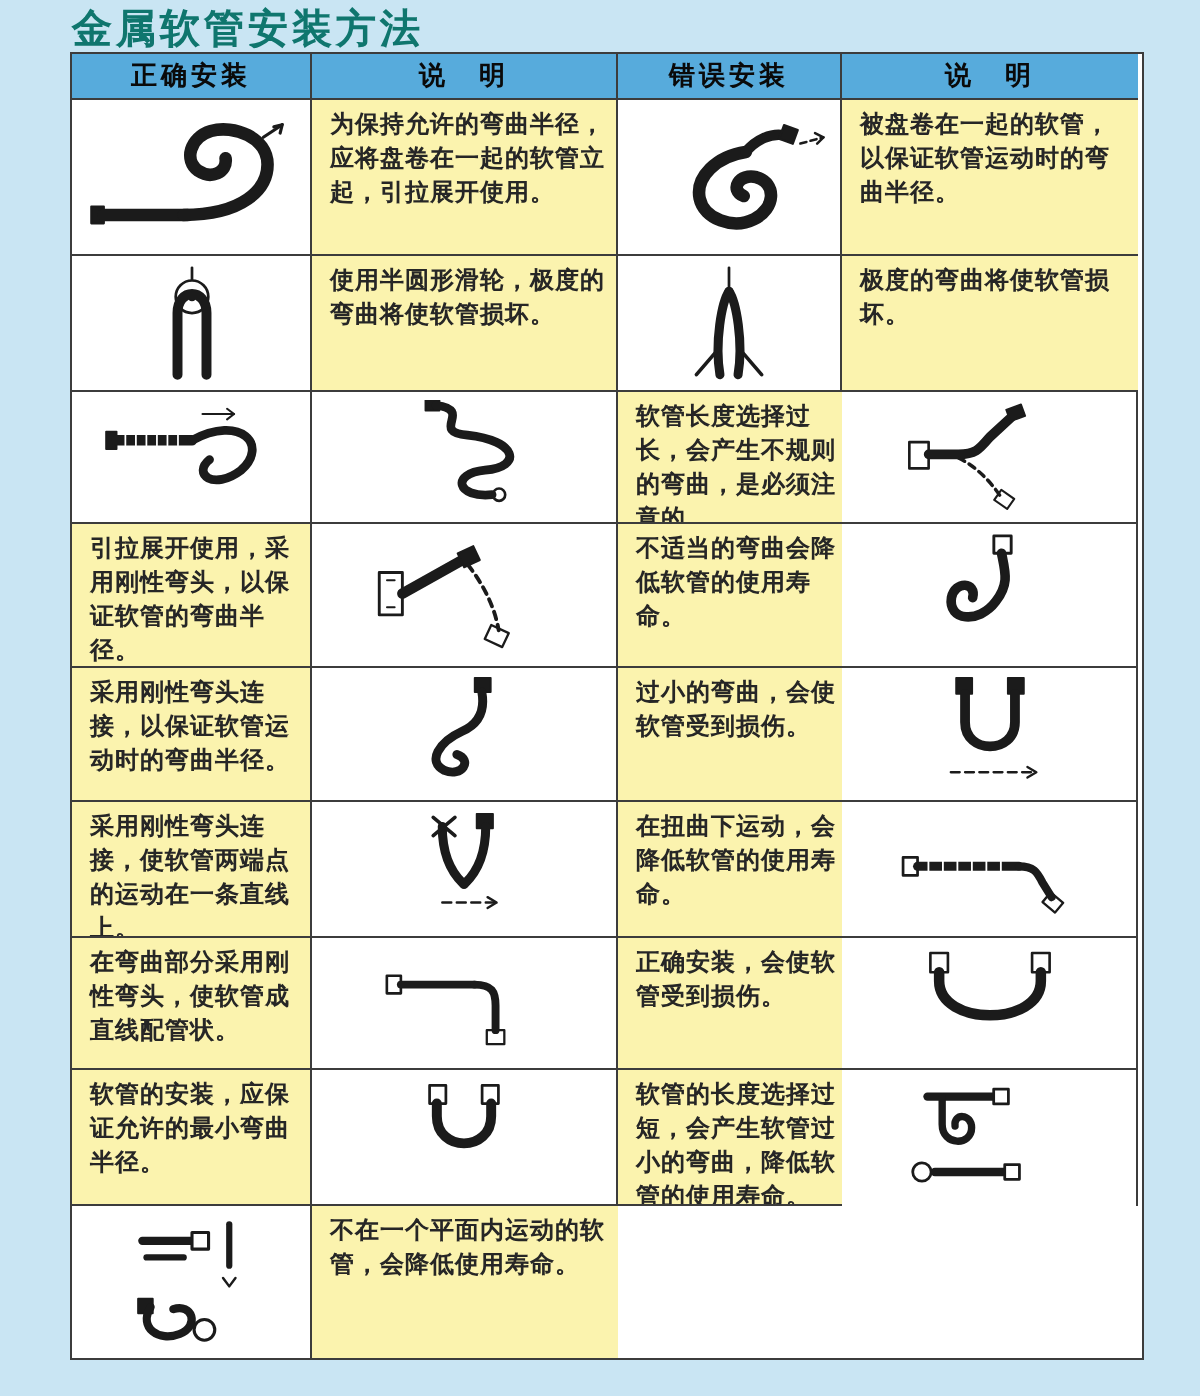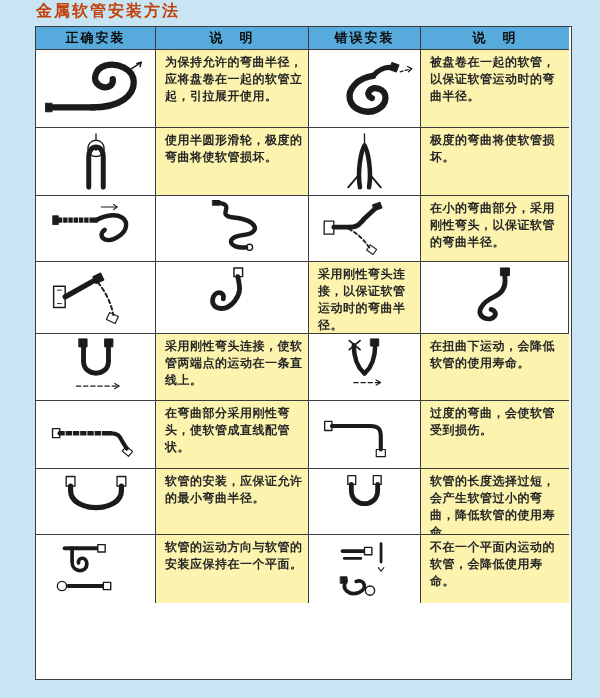--- a/index.html
+++ b/index.html
@@ -12,21 +12,21 @@
   }
   html,body{margin:0;padding:0;}
   body{
     width:600px;height:698px;position:relative;overflow:hidden;
     background:var(--page-bg);
     font-family:"DejaVu Sans","Liberation Sans",sans-serif;
   }
   .title{
     position:absolute;left:36px;top:1px;margin:0;
     font-family:"DejaVu Serif","Liberation Serif",serif;
-    font-size:16px;font-weight:bold;color:#c2410c;letter-spacing:2px;
+    font-size:20px;font-weight:bold;color:#0f766e;letter-spacing:2px;
   }
   .tbl{
     position:absolute;left:35px;top:26px;width:535px;
     border:1px solid var(--border);
     display:grid;
     grid-template-columns:120px 153px 112px 148px;
     background:#fff;
   }
   .cell{
     box-sizing:border-box;
@@ -124,61 +124,64 @@
     </div>
     <div class="cell img">
       <svg viewBox="0 0 100 64">
         <g stroke="#1b1b1b" fill="none" stroke-linecap="round" stroke-linejoin="round">
           <rect x="28" y="0" width="8" height="6" fill="#1b1b1b"></rect>
           <path d="M34 3 C56 6 30 18 52 20 C80 23 84 38 62 40 C42 42 46 56 66 54" stroke-width="5"></path>
           <circle cx="70" cy="54" r="3.5" stroke-width="1.5"></circle>
         </g>
       </svg>
     </div>
+    <div class="cell desc col-last">软管长度选择过长，会产生不规则的弯曲，是必须注意的。</div>
     <div class="cell img">
       <svg viewBox="0 0 100 64">
         <g stroke="#1b1b1b" fill="none" stroke-linecap="round" stroke-linejoin="round">
           <rect x="4" y="24" width="11" height="15" fill="#fff" stroke-width="1.5"></rect>
           <path d="M15 31 H32 C42 31 44 28 50 21 L62 10" stroke-width="5.5"></path>
           <rect x="60" y="4" width="9" height="7" fill="#1b1b1b" transform="rotate(-20 64 7)"></rect>
           <path d="M32 33 C42 38 50 46 56 55" stroke-width="2" stroke-dasharray="4 3"></path>
           <rect x="54" y="53" width="9" height="7" stroke-width="1.2" transform="rotate(35 58 56)"></rect>
         </g>
       </svg>
     </div>
-    <div class="cell desc">在小的弯曲部分，采用刚性弯头，以保证软管的弯曲半径。</div>
+    <div class="cell desc">引拉展开使用，采用刚性弯头，以保证软管的弯曲半径。</div>
     <div class="cell img">
       <svg viewBox="0 0 100 64">
         <g stroke="#1b1b1b" fill="none" stroke-linecap="round" stroke-linejoin="round">
           <rect x="6" y="20" width="12" height="22" fill="#fff" stroke-width="1.5"></rect>
           <path d="M10 24 H14 M10 38 H14" stroke-width="1"></path>
           <path d="M18 31 L50 13" stroke-width="5.5"></path>
           <rect x="48" y="8" width="9" height="8" fill="#1b1b1b" transform="rotate(-25 52 12)"></rect>
           <path d="M52 16 C60 26 66 38 68 50" stroke-width="2" stroke-dasharray="4 3"></path>
           <rect x="62" y="49" width="10" height="8" stroke-width="1.2" transform="rotate(25 67 53)"></rect>
         </g>
       </svg>
     </div>
+    <div class="cell desc col-last">不适当的弯曲会降低软管的使用寿命。</div>
     <div class="cell img">
       <svg viewBox="0 0 100 64">
         <g stroke="#1b1b1b" fill="none" stroke-linecap="round" stroke-linejoin="round">
           <rect x="52" y="1" width="9" height="9" fill="#fff" stroke-width="1.5"></rect>
           <path d="M56 10 C58 20 60 26 53 35 C44 47 28 45 30 33 C32 24 43 25 41 33" stroke-width="5"></path>
         </g>
       </svg>
     </div>
     <div class="cell desc">采用刚性弯头连接，以保证软管运动时的弯曲半径。</div>
     <div class="cell img">
       <svg viewBox="0 0 100 64">
         <g stroke="#1b1b1b" fill="none" stroke-linecap="round" stroke-linejoin="round">
           <rect x="56" y="1" width="9" height="8" fill="#1b1b1b"></rect>
           <path d="M60 9 C62 20 58 27 49 31 C36 37 29 48 39 53 C49 57 55 47 46 44" stroke-width="5"></path>
         </g>
       </svg>
     </div>
+    <div class="cell desc col-last">过小的弯曲，会使软管受到损伤。</div>
     <div class="cell img">
       <svg viewBox="0 0 100 64">
         <g stroke="#1b1b1b" fill="none" stroke-linecap="round" stroke-linejoin="round">
           <rect x="31" y="1" width="9" height="9" fill="#1b1b1b"></rect>
           <rect x="60" y="1" width="9" height="9" fill="#1b1b1b"></rect>
           <path d="M36 10 V26 C36 44 64 44 64 26 V10" stroke-width="5.5"></path>
           <path d="M28 54 H76" stroke-width="1.3" stroke-dasharray="5 3"></path>
           <path d="M76 54 L71 51 M76 54 L71 57" stroke-width="1.3"></path>
         </g>
       </svg>
@@ -211,21 +214,21 @@
     <div class="cell img">
       <svg viewBox="0 0 100 64">
         <g stroke="#1b1b1b" fill="none" stroke-linecap="round" stroke-linejoin="round">
           <rect x="6" y="17" width="8" height="10" fill="#fff" stroke-width="1.5"></rect>
           <path d="M14 22 H56" stroke-width="4.5"></path>
           <path d="M56 22 C66 22 68 26 68 34 V48" stroke-width="4.5"></path>
           <rect x="63" y="48" width="10" height="8" stroke-width="1.3"></rect>
         </g>
       </svg>
     </div>
-    <div class="cell desc col-last">过度的弯曲，会使软管受到损伤。</div>
+    <div class="cell desc col-last">正确安装，会使软管受到损伤。</div>
     <div class="cell img">
       <svg viewBox="0 0 100 64">
         <g stroke="#1b1b1b" fill="none" stroke-linecap="round" stroke-linejoin="round">
           <rect x="16" y="4" width="10" height="11" fill="#fff" stroke-width="1.5"></rect>
           <rect x="74" y="4" width="10" height="11" fill="#fff" stroke-width="1.5"></rect>
           <path d="M21 15 V20 C21 46 79 46 79 20 V15" stroke-width="6"></path>
         </g>
       </svg>
     </div>
     <div class="cell desc">软管的安装，应保证允许的最小弯曲半径。</div>
@@ -244,21 +247,20 @@
         <g stroke="#1b1b1b" fill="none" stroke-linecap="round" stroke-linejoin="round">
           <path d="M16 9 H52" stroke-width="4.5"></path>
           <rect x="52" y="5" width="8" height="8" fill="#fff" stroke-width="1.5"></rect>
           <path d="M24 9 V24 C24 36 40 36 40 26 C40 18 30 18 31 25" stroke-width="4"></path>
           <path d="M20 50 H58" stroke-width="4.5"></path>
           <circle cx="13" cy="50" r="5" stroke-width="1.5"></circle>
           <rect x="58" y="46" width="8" height="8" fill="#fff" stroke-width="1.5"></rect>
         </g>
       </svg>
     </div>
-    <div class="cell desc row-last">软管的运动方向与软管的安装应保持在一个平面。</div>
     <div class="cell img row-last">
       <svg viewBox="0 0 100 64">
         <g stroke="#1b1b1b" fill="none" stroke-linecap="round" stroke-linejoin="round">
           <path d="M26 12 H50" stroke-width="4"></path>
           <rect x="50" y="8" width="8" height="8" fill="#fff" stroke-width="1.5"></rect>
           <path d="M28 20 H46" stroke-width="3"></path>
           <path d="M68 4 V24" stroke-width="3"></path>
           <path d="M65 30 L68 34 L71 30" stroke-width="1.2"></path>
           <rect x="24" y="40" width="7" height="7" fill="#1b1b1b"></rect>
           <path d="M30 44 C24 54 34 61 44 57 C54 53 50 42 41 45" stroke-width="4"></path>

